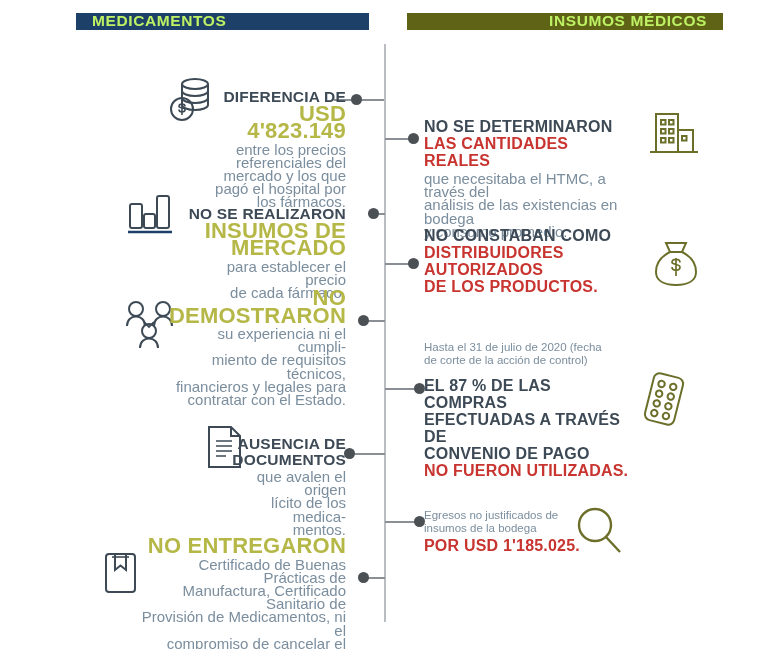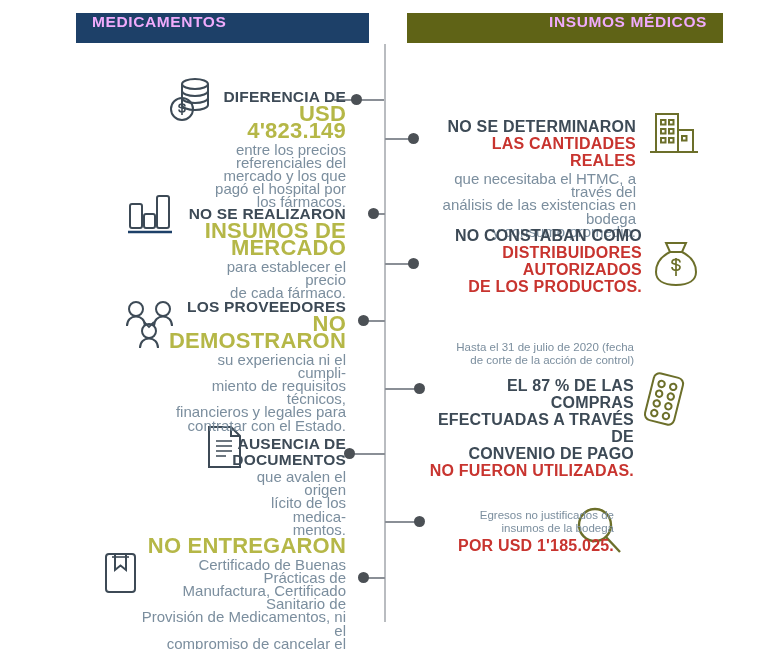--- a/index.html
+++ b/index.html
@@ -11,24 +11,24 @@
   }
   #stage {
     position: relative;
     width: 768px; height: 649px;
     background: #ffffff;
   }
 
   
   .hdr {
     position: absolute;
-    height: 30px;
+    height: 17px;
     display: flex;
-    align-items: flex-start;
-    color: #f0abfc;
+    align-items: flex-end;
+    color: #bef264;
     font-weight: bold;
     font-size: 15.5px;
     letter-spacing: 0.6px;
     font-stretch: condensed;
   }
   .hdr-left {
     left: 76px; top: 13px; width: 293px;
     background: #1d4068;
     padding-left: 16px;
     justify-content: flex-start;
@@ -89,21 +89,21 @@
     margin-top: 3px;
   }
   .blk .lead {
     font-size: 11.5px;
     line-height: 13.2px;
     color: #7b8e9e;
     white-space: pre-line;
     margin-bottom: 2px;
   }
   .right-align { text-align: right; }
-  .left-align  { text-align: right; }
+  .left-align  { text-align: left; }
 
   
   .blk.rcol .t1 { font-size: 16px; line-height: 17px; color: #3d4a56; }
   .blk.rcol .t2 { font-size: 16px; line-height: 17px; }
   .blk.rcol .body { color: #7b8e9e; }
 
   
   .icon { position: absolute; }
   .icon svg { display: block; }
 </style>
@@ -253,21 +253,20 @@
   </div>
 
   <div class="blk right-align" style="left:186px; top:196px; width:160px;">
     <div class="t1">NO SE REALIZARON</div>
     <div class="t2 olive">INSUMOS DE MERCADO</div>
     <div class="body">para establecer el precio
 de cada fármaco.</div>
   </div>
 
   <div class="blk right-align" style="left:166px; top:289px; width:180px;">
-    <div class="t1">LOS PROVEEDORES</div>
     <div class="t2 olive">NO DEMOSTRARON</div>
     <div class="body">su experiencia ni el cumpli-
 miento de requisitos técnicos,
 financieros y legales para
 contratar con el Estado.</div>
   </div>
 
   <div class="blk right-align" style="left:216px; top:426px; width:130px;">
     <div class="t1">AUSENCIA DE
 DOCUMENTOS</div>

